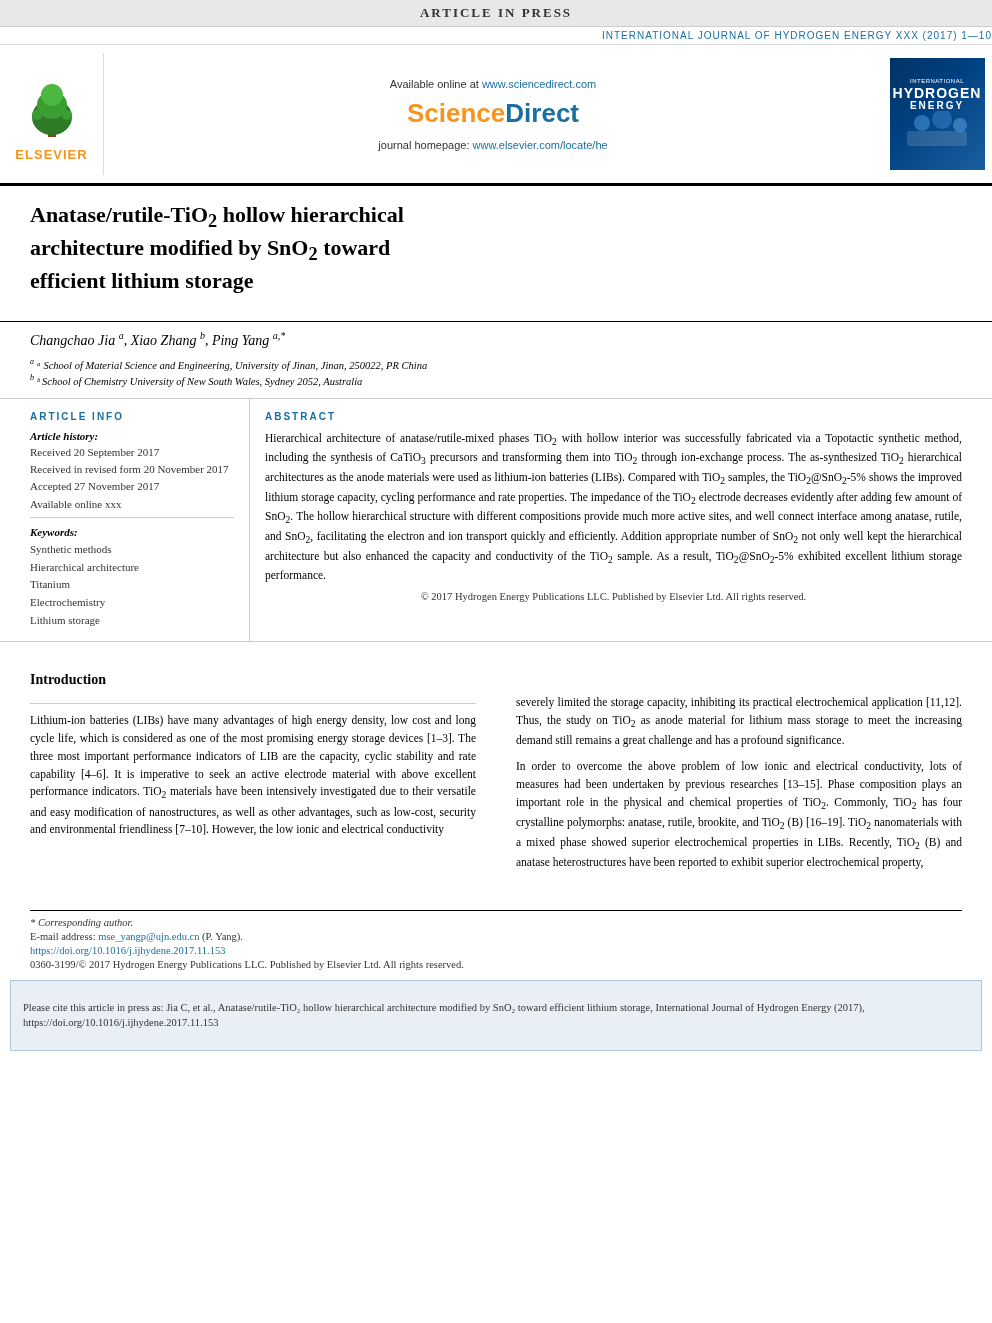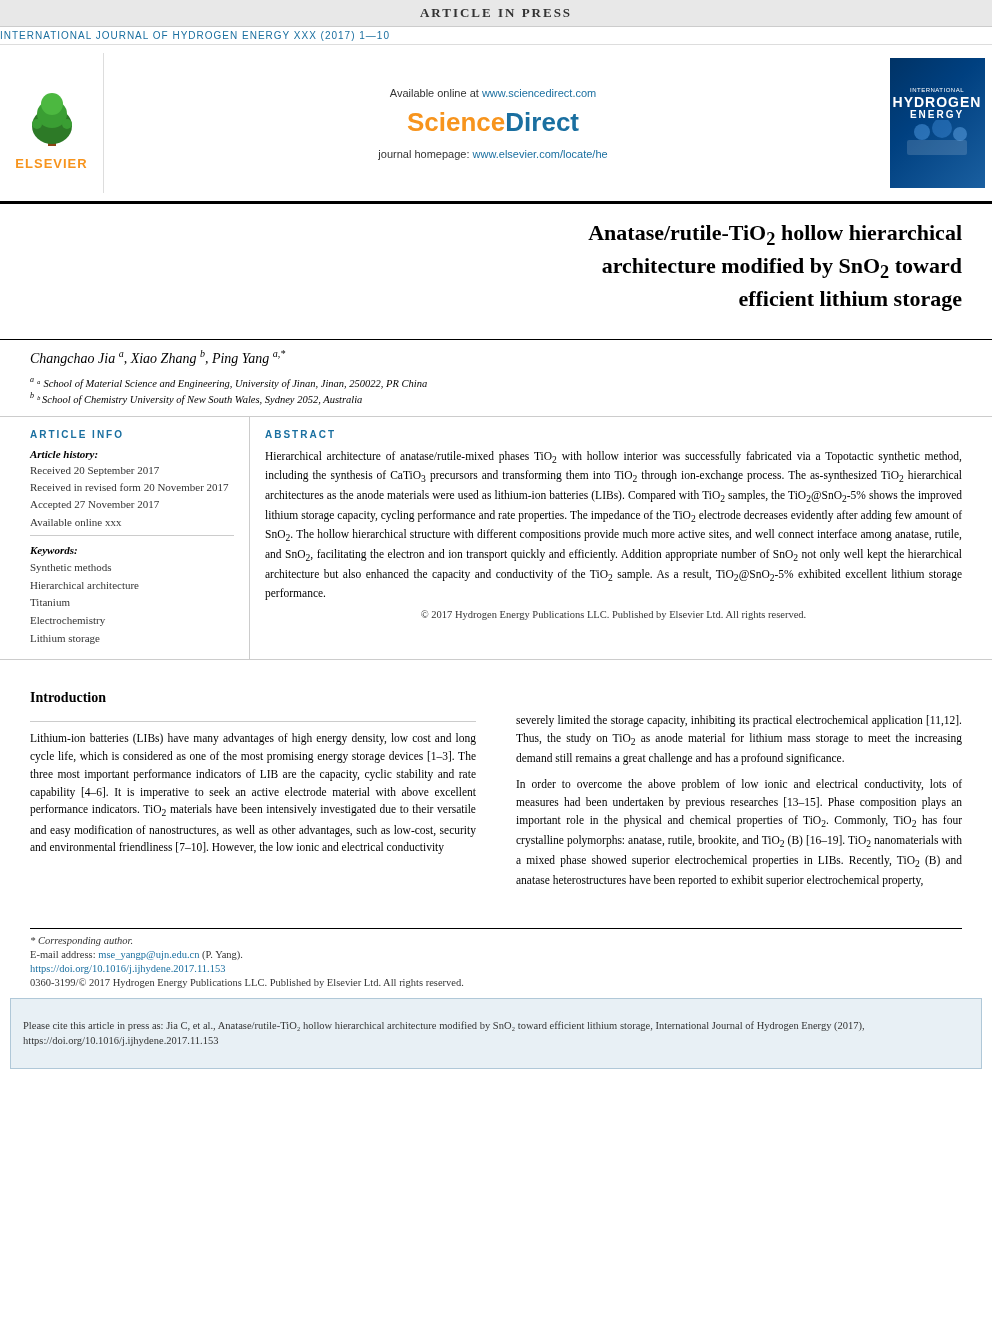--- a/index.html
+++ b/index.html
@@ -20,21 +20,21 @@
       font-size: 13px;
       font-weight: bold;
       letter-spacing: 2px;
       border-bottom: 1px solid #ccc;
       color: #333;
     }
 
     
     .journal-title-bar {
       background: #fff;
-      text-align: left;
+      text-align: right;
       padding: 3px 0;
       font-size: 10px;
       color: #1a6fa0;
       letter-spacing: 1px;
       border-bottom: 1px solid #ddd;
       font-family: Arial, sans-serif;
     }
 
     
     .header-section {
@@ -110,21 +110,21 @@
     .journal-cover-img {
       width: 110px;
       padding: 5px;
       display: flex;
       align-items: center;
       justify-content: center;
     }
 
     .journal-cover-box {
       width: 95px;
-      height: 130px;
+      height: 112px;
       background: linear-gradient(135deg, #003366 0%, #004080 40%, #1a5fa0 100%);
       display: flex;
       flex-direction: column;
       align-items: center;
       justify-content: center;
       color: #fff;
       font-family: Arial, sans-serif;
       font-size: 8px;
       padding: 2px;
       position: relative;
@@ -147,21 +147,20 @@
     .journal-cover-box .energy {
       font-size: 10px;
       font-weight: bold;
       letter-spacing: 2px;
     }
 
     
     .article-title-section {
       padding: 15px 30px 10px 30px;
       border-bottom: 1px solid #000;
-      text-align: right;
     }
 
     .article-main-title {
       font-size: 22px;
       font-weight: bold;
       line-height: 1.3;
       color: #000;
       margin-bottom: 15px;
     }
 

